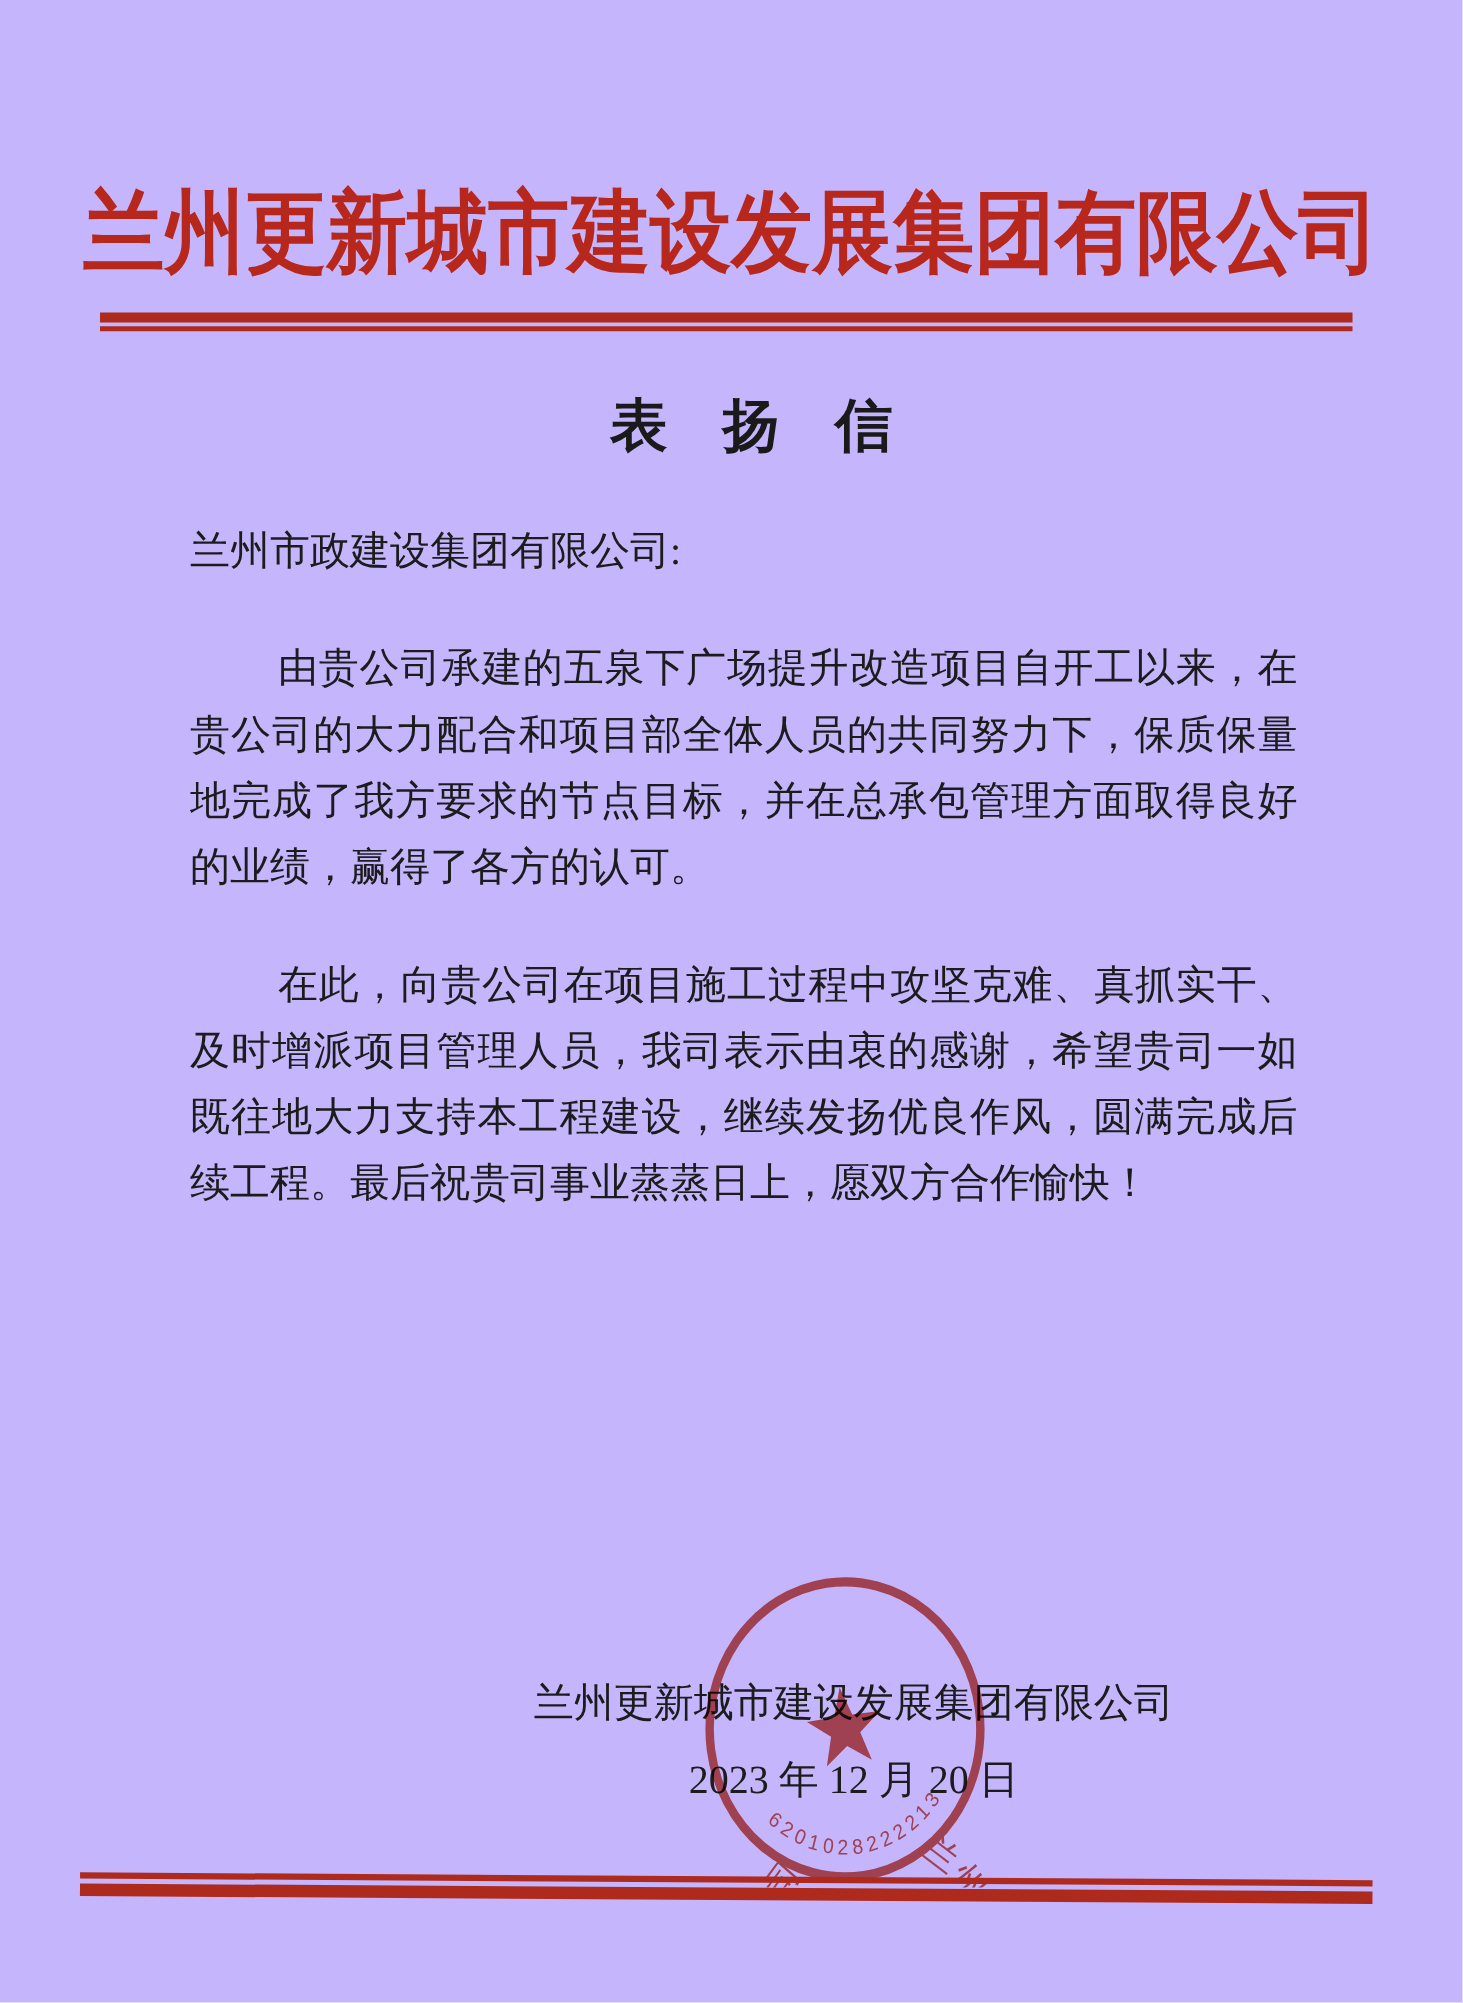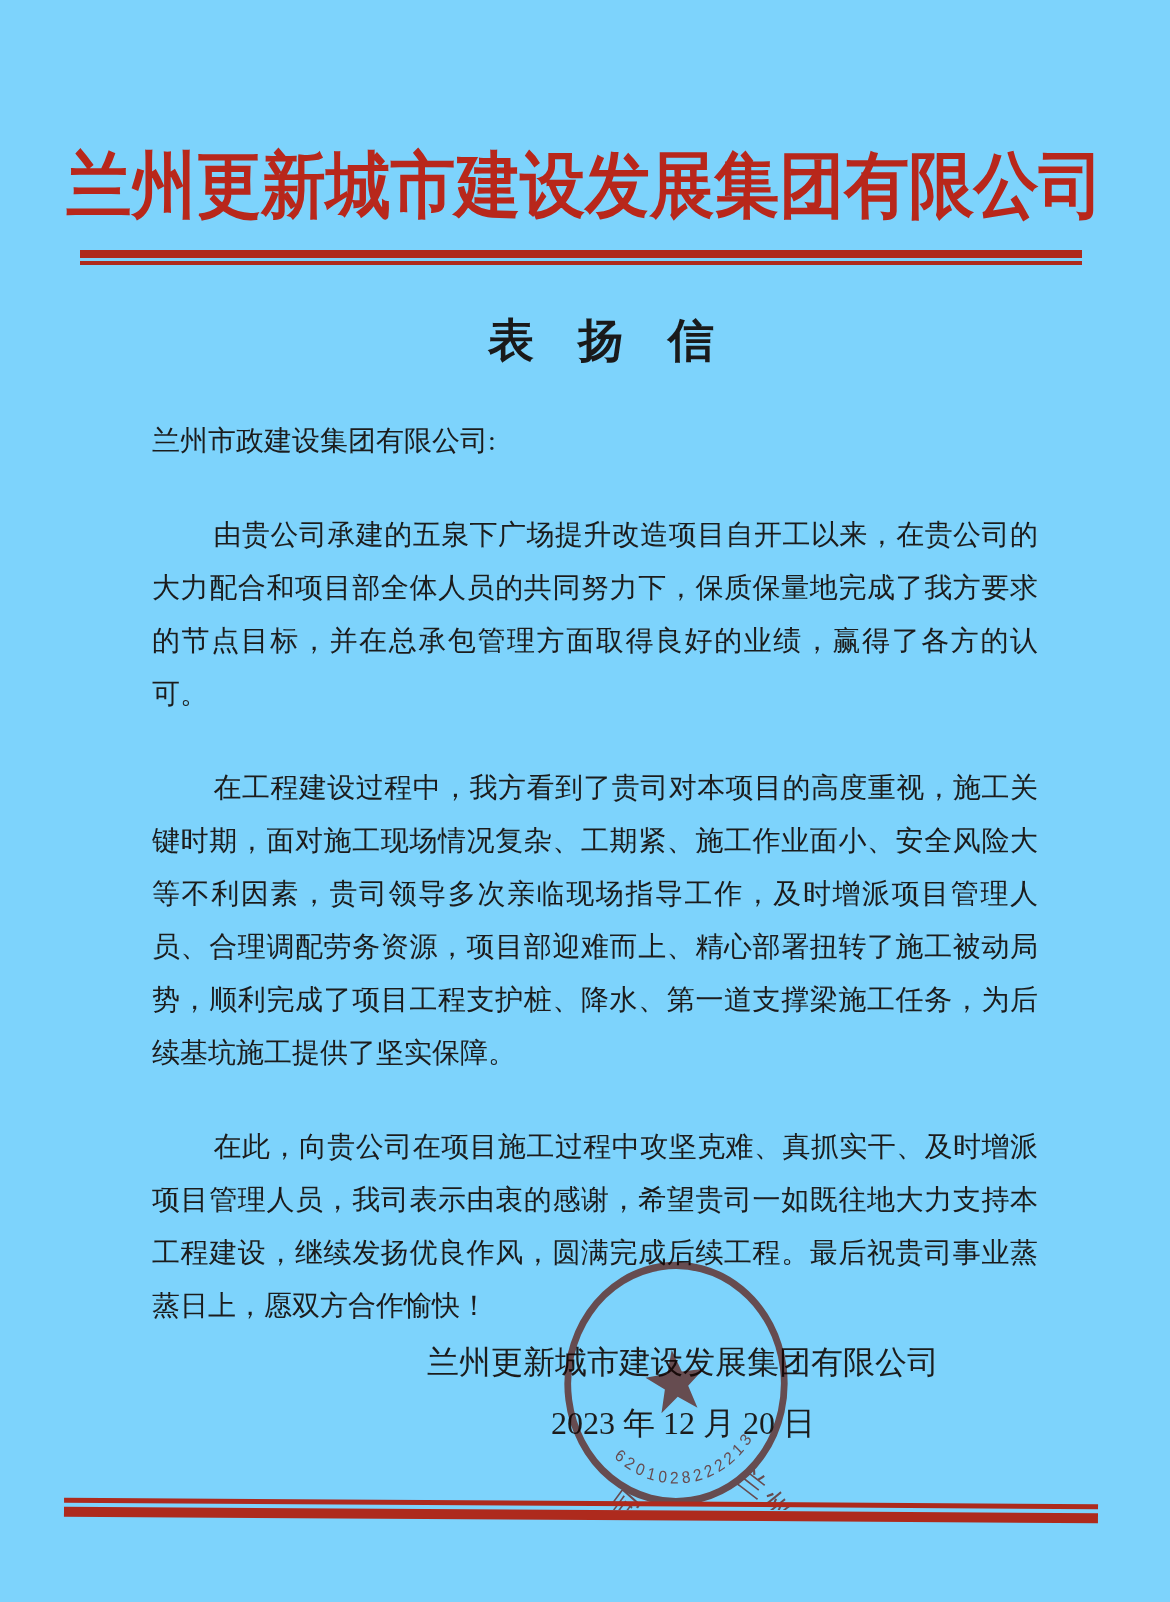--- a/index.html
+++ b/index.html
@@ -3,21 +3,21 @@
 <meta charset="utf-8">
 <style>
   html, body { margin: 0; padding: 0; }
   body {
     width: 1170px; height: 1602px;
     background: #fdfdfb;
     position: relative;
     overflow: hidden;
     font-family: "Liberation Serif", serif;
   }
-  .page { position: absolute; inset: 0; background: #7dd3fc; }
+  .page { position: absolute; inset: 0; background: #c4b5fd; }
 
   
   .letterhead {
     position: absolute;
     top: 138px; left: 0; width: 1170px;
     text-align: center;
     font-size: 72px;
     font-weight: bold;
     color: #b8271b;
     white-space: nowrap;
@@ -50,21 +50,21 @@
     color: #1a1a1a;
     letter-spacing: 44px;
     padding-left: 44px;
     box-sizing: border-box;
   }
 
   
   .letter-body {
     position: absolute;
     top: 414px; left: 152px; width: 886px;
-    font-size: 28px;
+    font-size: 32px;
     line-height: 53px;
     color: #1c1c1c;
     text-align: justify;
   }
   .letter-body p { margin: 0; }
   .letter-body p.para { text-indent: 2.2em; margin-top: 41px; }
 
   
   .sig-company {
     position: absolute;
@@ -106,21 +106,20 @@
     <div class="bar thick"></div>
     <div class="gap"></div>
     <div class="bar thin"></div>
   </div>
 
   <h1 class="letter-title">表扬信</h1>
 
   <div class="letter-body">
     <p class="salutation">兰州市政建设集团有限公司:</p>
     <p class="para">由贵公司承建的五泉下广场提升改造项目自开工以来，在贵公司的大力配合和项目部全体人员的共同努力下，保质保量地完成了我方要求的节点目标，并在总承包管理方面取得良好的业绩，赢得了各方的认可。</p>
-    <p class="para">在工程建设过程中，我方看到了贵司对本项目的高度重视，施工关键时期，面对施工现场情况复杂、工期紧、施工作业面小、安全风险大等不利因素，贵司领导多次亲临现场指导工作，及时增派项目管理人员、合理调配劳务资源，项目部迎难而上、精心部署扭转了施工被动局势，顺利完成了项目工程支护桩、降水、第一道支撑梁施工任务，为后续基坑施工提供了坚实保障。</p>
     <p class="para">在此，向贵公司在项目施工过程中攻坚克难、真抓实干、及时增派项目管理人员，我司表示由衷的感谢，希望贵司一如既往地大力支持本工程建设，继续发扬优良作风，圆满完成后续工程。最后祝贵司事业蒸蒸日上，愿双方合作愉快！</p>
   </div>
 
   <div class="sig-company">兰州更新城市建设发展集团有限公司</div>
 
   <div class="sig-date">2023 年 12 月 20 日</div>
 
   <svg class="stamp" viewBox="0 0 240 240" preserveAspectRatio="none">
     <g transform="rotate(-8 120 120)" fill="#c5362a">
       <circle class="stamp-ring" cx="120" cy="120" r="112" stroke="#c5362a"></circle>

